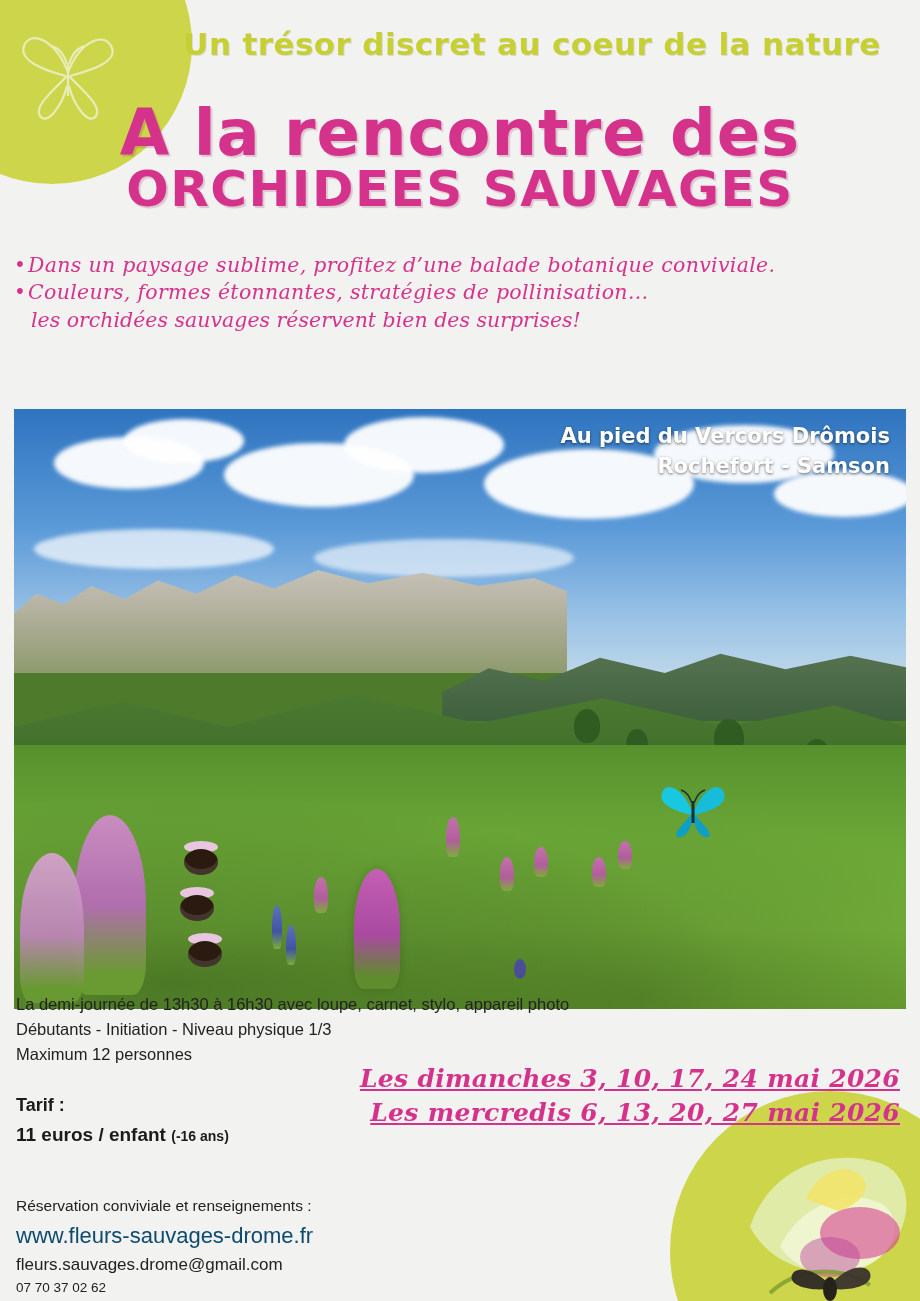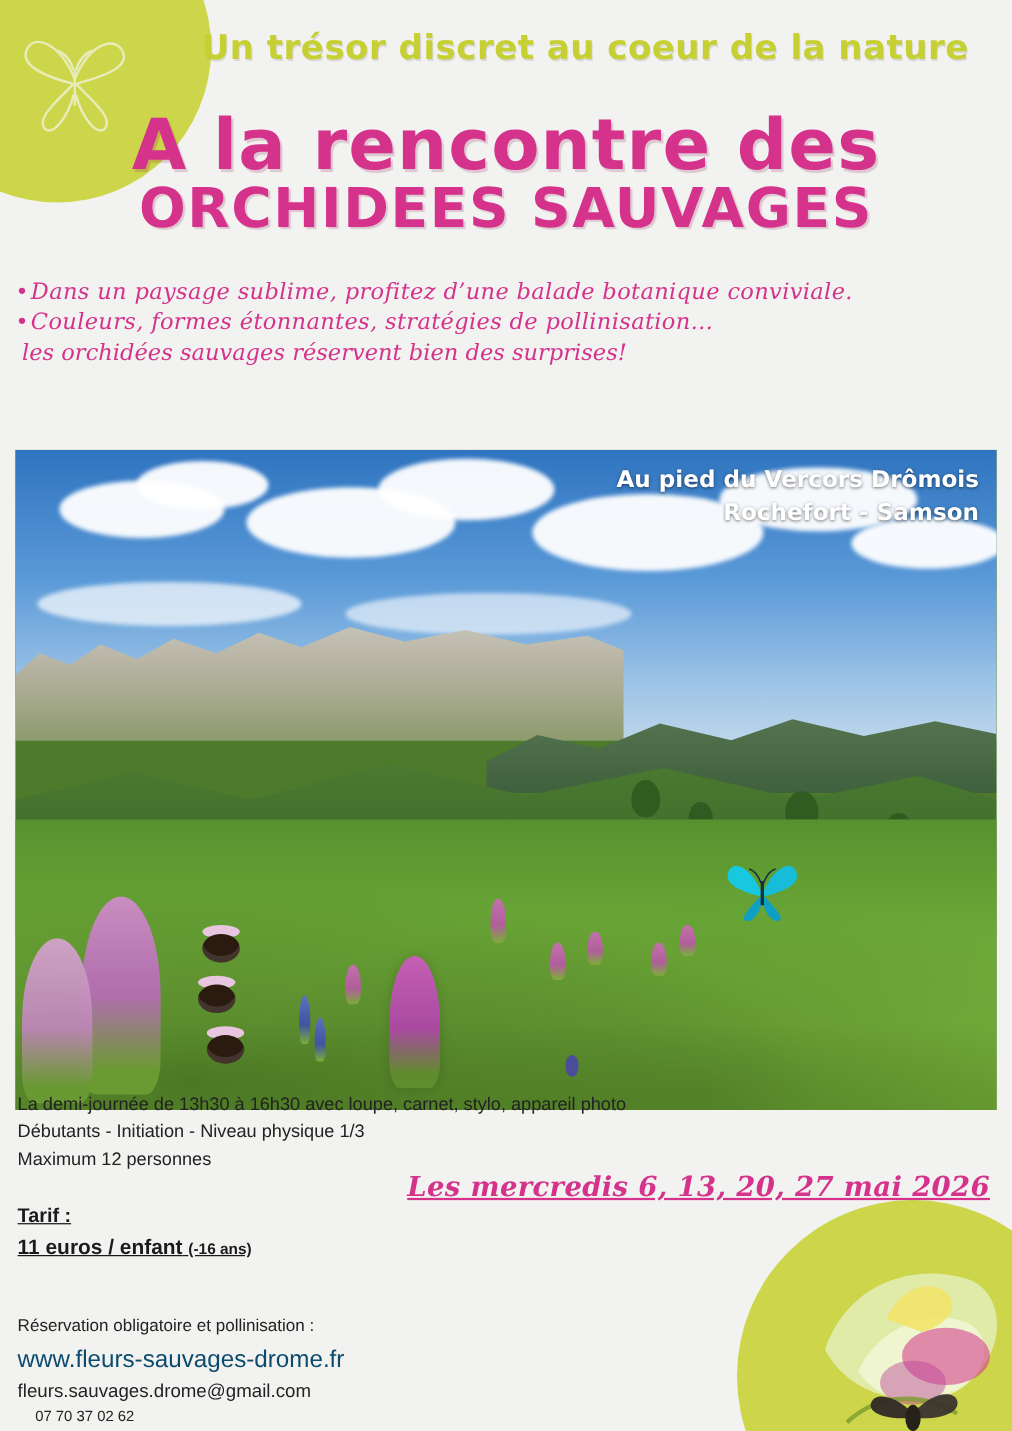--- a/index.html
+++ b/index.html
@@ -101,21 +101,21 @@
     letter-spacing: .3px;
   }
   .bullet-dot {
     flex: 0 0 auto;
     width: 14px;
     font-size: 20px;
     line-height: 1.33;
   }
   .bullet-text { flex: 1 1 auto; }
   .bullet-sub {
-    margin-left: 6px;
+    margin-left: 17px;
     font-family: "DejaVu Serif", serif;
     font-style: italic;
     font-size: 20.5px;
     line-height: 1.33;
     color: #d5328c;
   }
 
   
   .photo {
     position: absolute;
@@ -261,21 +261,20 @@
     font-family: "Liberation Sans", sans-serif;
     font-size: 16.5px;
     line-height: 1.5;
     color: #222;
   }
   .tarif-block {
     position: absolute;
     left: 16px;
     top: 1092px;
     z-index: 4;
-    text-decoration: underline;
   }
   .tarif-title {
     font-family: "Liberation Sans", sans-serif;
     font-weight: bold;
     font-size: 18px;
     color: #1b1b1b;
     line-height: 1.55;
   }
   .tarif-line {
     font-family: "Liberation Sans", sans-serif;
@@ -307,21 +306,20 @@
   }
   .contact-mail {
     font-size: 17px;
     color: #222;
     line-height: 1.5;
   }
   .contact-phone {
     font-size: 13.5px;
     color: #222;
     line-height: 1.6;
-    margin-left: 16px;
   }
 
   
   .dates {
     position: absolute;
     right: 20px;
     top: 1062px;
     text-align: right;
     z-index: 6;
   }
@@ -461,33 +459,34 @@
     </div>
   </div>
 
   <div class="info-block">
     <div class="info-line">La demi-journée de 13h30 à 16h30 avec loupe, carnet, stylo, appareil photo</div>
     <div class="info-line">Débutants - Initiation - Niveau physique 1/3</div>
     <div class="info-line">Maximum 12 personnes</div>
   </div>
 
   <div class="dates">
+    <div class="date-line">Les dimanches 3, 10, 17, 24 mai 2026</div>
     <div class="date-line">Les mercredis 6, 13, 20, 27 mai 2026</div>
   </div>
 
   <div class="tarif-block">
     <div class="tarif-title">Tarif :</div>
     <div class="tarif-line">
       <span>11 euros / enfant</span>
       <span class="tarif-small">(-16 ans)</span>
     </div>
   </div>
 
   <div class="contact-block">
-    <div class="contact-lead">Réservation obligatoire et pollinisation :</div>
+    <div class="contact-lead">Réservation conviviale et renseignements :</div>
     <div class="contact-web">www.fleurs-sauvages-drome.fr</div>
     <div class="contact-mail">fleurs.sauvages.drome@gmail.com</div>
     <div class="contact-phone">07 70 37 02 62</div>
   </div>
 
   <div class="bottom-circle"></div>
   <svg class="bottom-art" viewBox="0 0 220 200">
     <g>
       <path d="M40 120 C60 60, 120 40, 170 56 C200 66, 206 110, 180 140 C150 176, 70 176, 40 120 Z" fill="#e3efb9" opacity="0.85"></path>
       <path d="M70 140 C90 96, 140 82, 170 96 C190 106, 190 134, 168 152 C140 174, 92 172, 70 140 Z" fill="#f1f7d8" opacity="0.8"></path>

